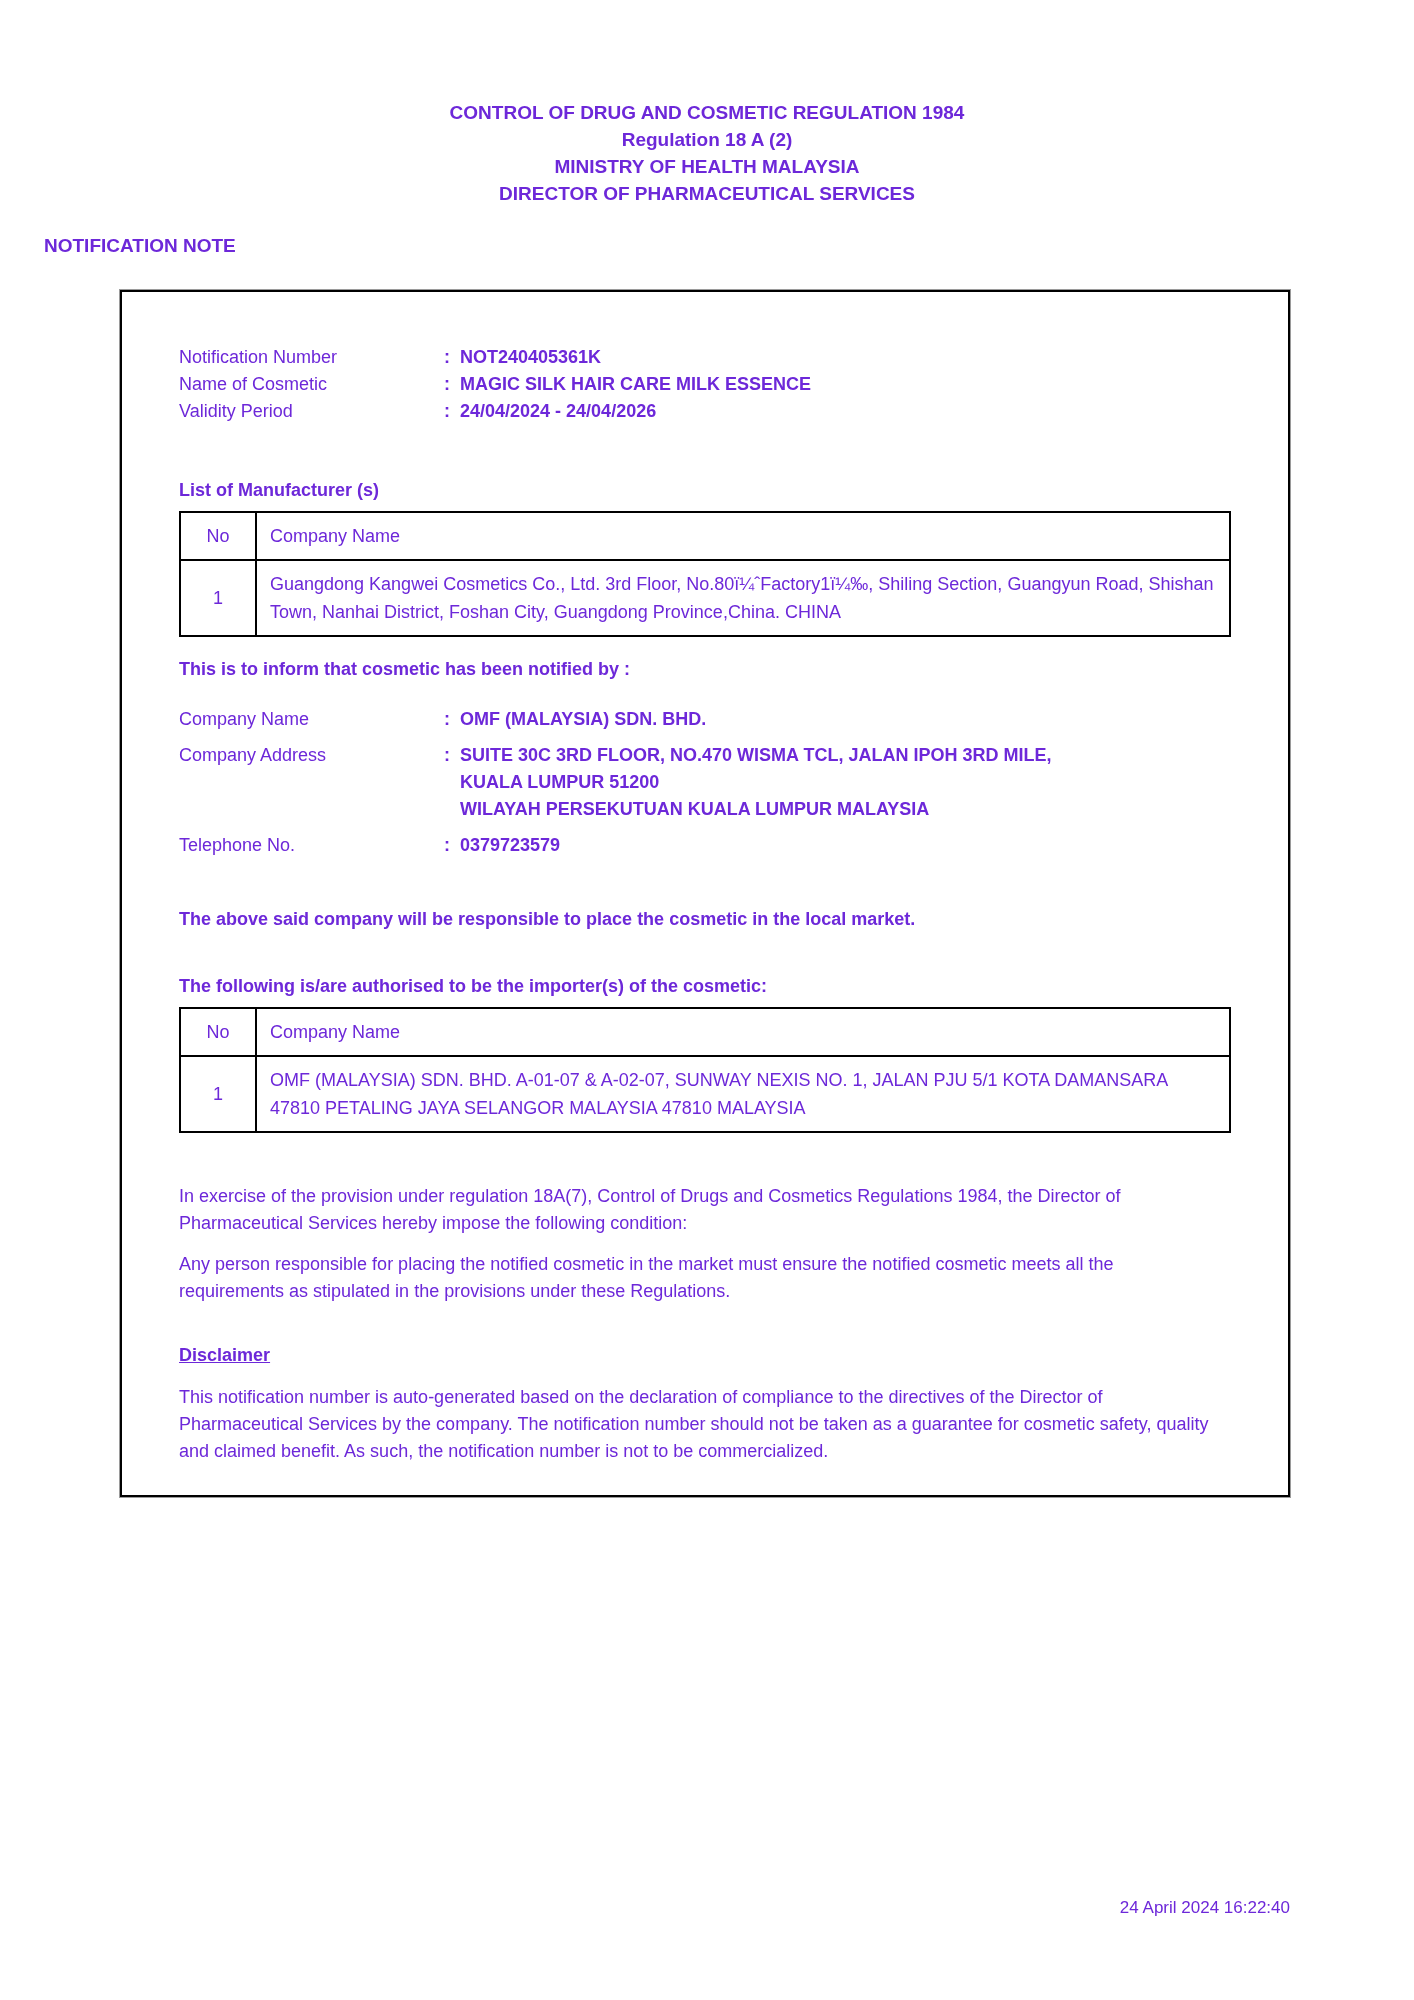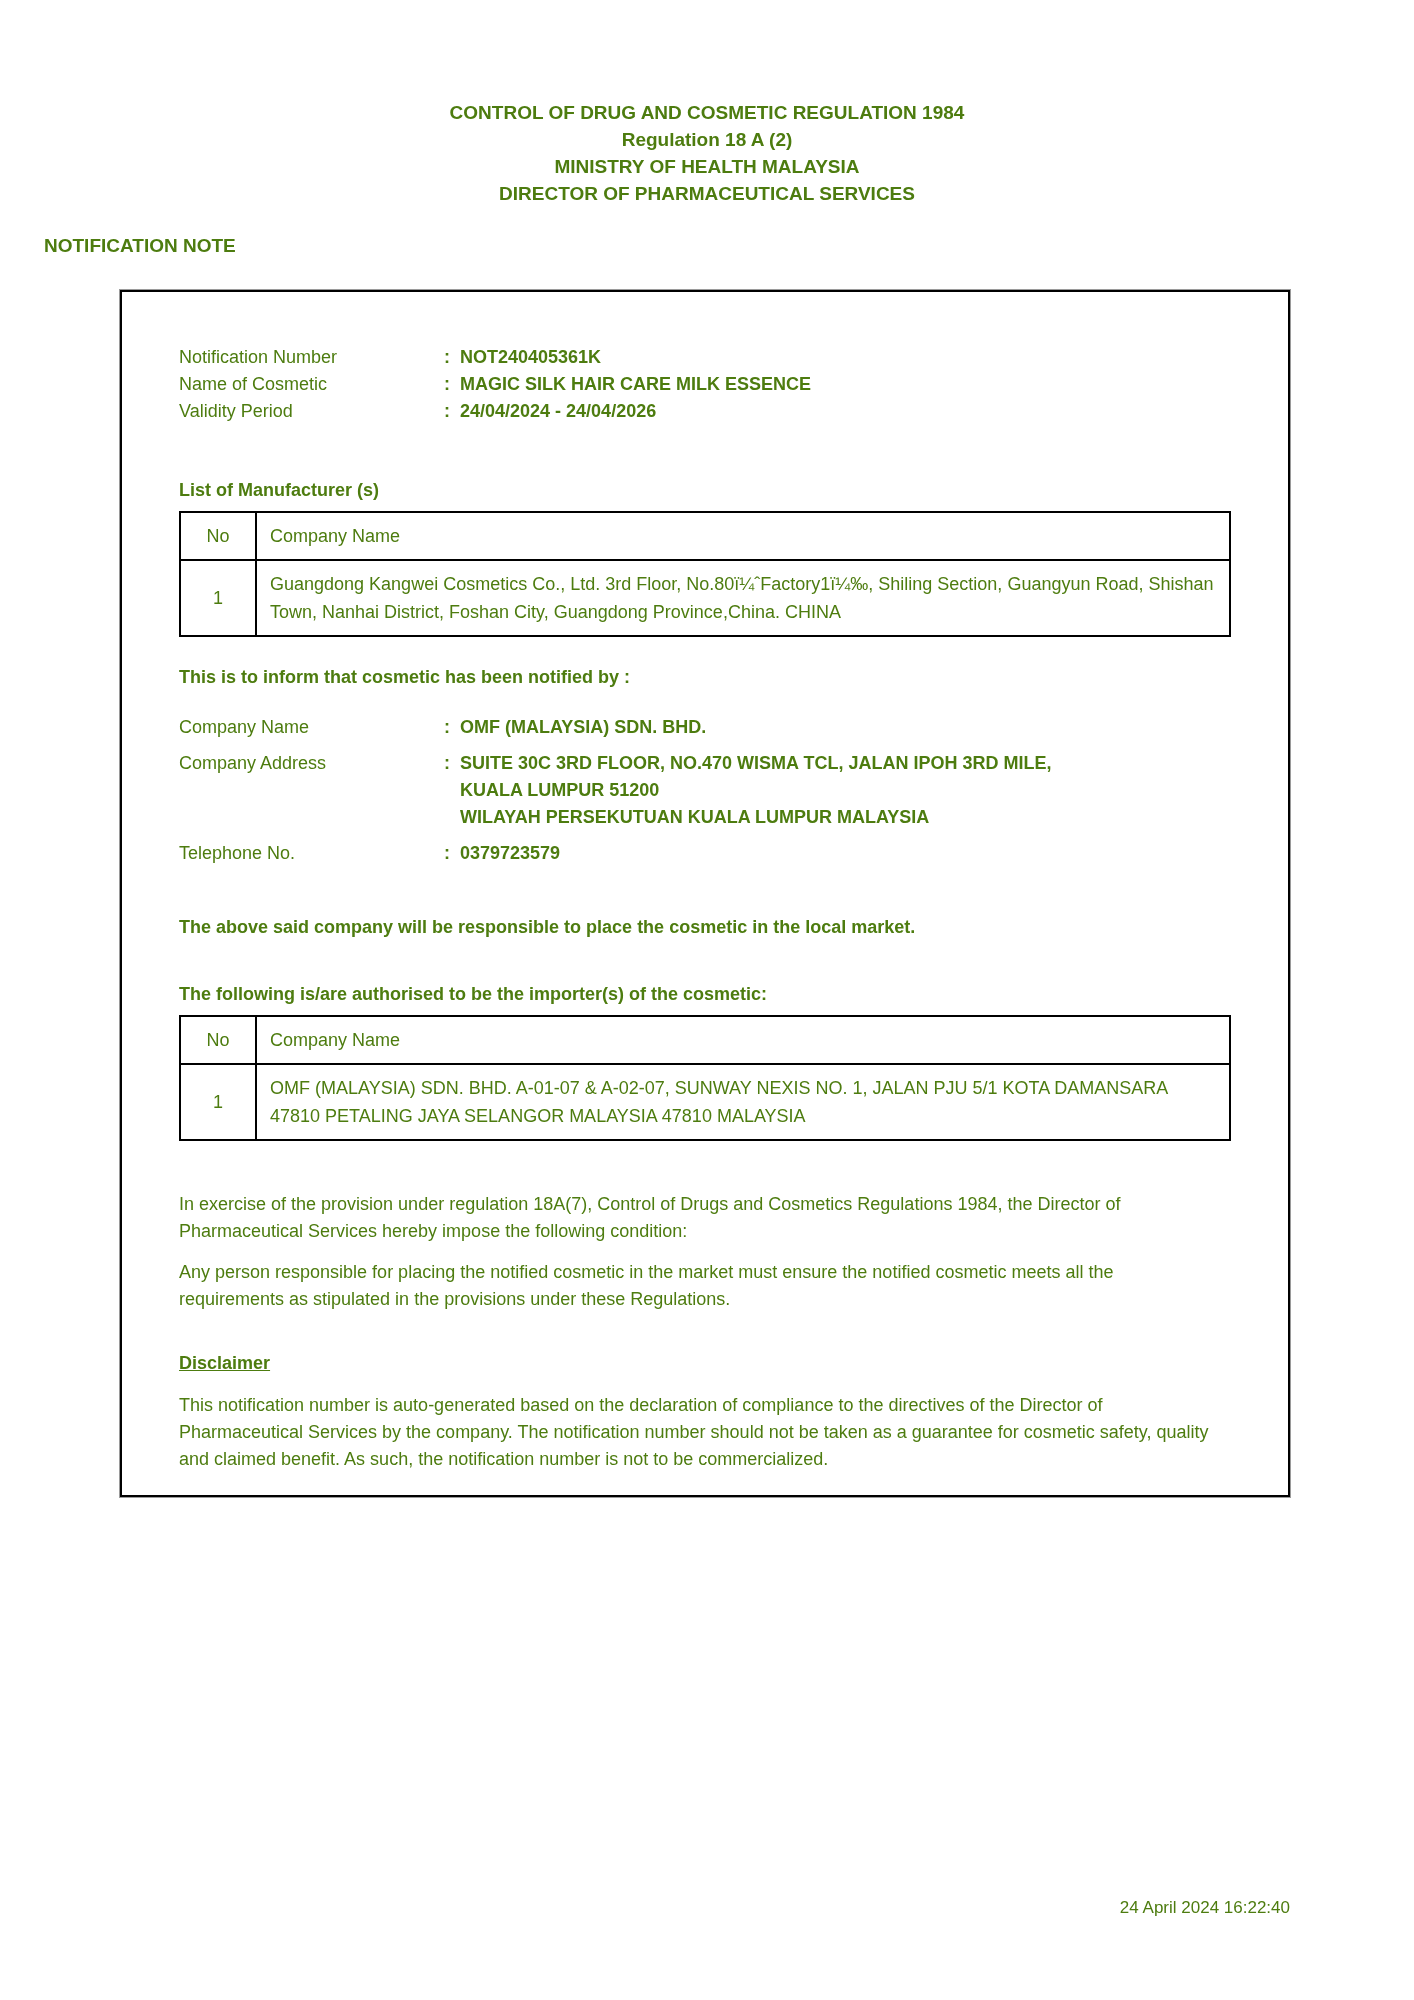--- a/index.html
+++ b/index.html
@@ -1,18 +1,18 @@
 <!DOCTYPE html>
 <html><head>
 <meta charset="utf-8">
 <style>
   html,body{margin:0;padding:0;background:#fff;}
   .page{
     position:relative;width:1414px;height:2000px;background:#fff;
-    font-family:"Liberation Sans",sans-serif;color:#4d7c0f;font-size:18px;
+    font-family:"Liberation Sans",sans-serif;color:#6d28d9;font-size:18px;
     overflow:hidden;
     border-radius:17px;
   }
   .doc-header{position:absolute;top:99px;left:0;width:100%;text-align:center;
     font-weight:bold;font-size:19px;line-height:27px;}
   .note-title{position:absolute;top:235px;left:0;width:100%;
     font-weight:bold;font-size:19px;margin-left:44px;}
   .box{position:absolute;left:120px;top:290px;width:1170px;height:1207px;
     box-sizing:border-box;border:2px solid #000;outline:1px solid #9a9a9a;
     padding:52px 57px 0 57px;background:#fff;}
@@ -22,21 +22,21 @@
   .fcolon{width:16px;flex-shrink:0;font-weight:bold;}
   .fval{font-weight:bold;}
   .sec-heading{font-weight:bold;}
   .mh{margin-top:55px;}
   table.doc-table{width:100%;border-collapse:collapse;margin-top:10px;
     font-size:18px;}
   table.doc-table th,table.doc-table td{border:2px solid #000;padding:9px 13px;
     font-weight:normal;text-align:left;line-height:28px;}
   table.doc-table th{height:26px;vertical-align:middle;}
   .col-no{width:48px;text-align:center !important;}
-  .inform{margin-top:30px;}
+  .inform{margin-top:22px;}
   .company-fields{margin-top:26px;}
   .company-fields .frow{margin-bottom:9px;line-height:27px;}
   .addr-lines div{line-height:27px;}
   .resp{margin-top:50px;}
   .imp-h{margin-top:46px;}
   .para{margin-top:14px;line-height:27px;max-width:1035px;}
   .para.first{margin-top:50px;}
   .disc-h{margin-top:40px;text-decoration:underline;}
   .disc-p{margin-top:18px;}
   .footer-ts{position:absolute;top:1898px;right:124px;

